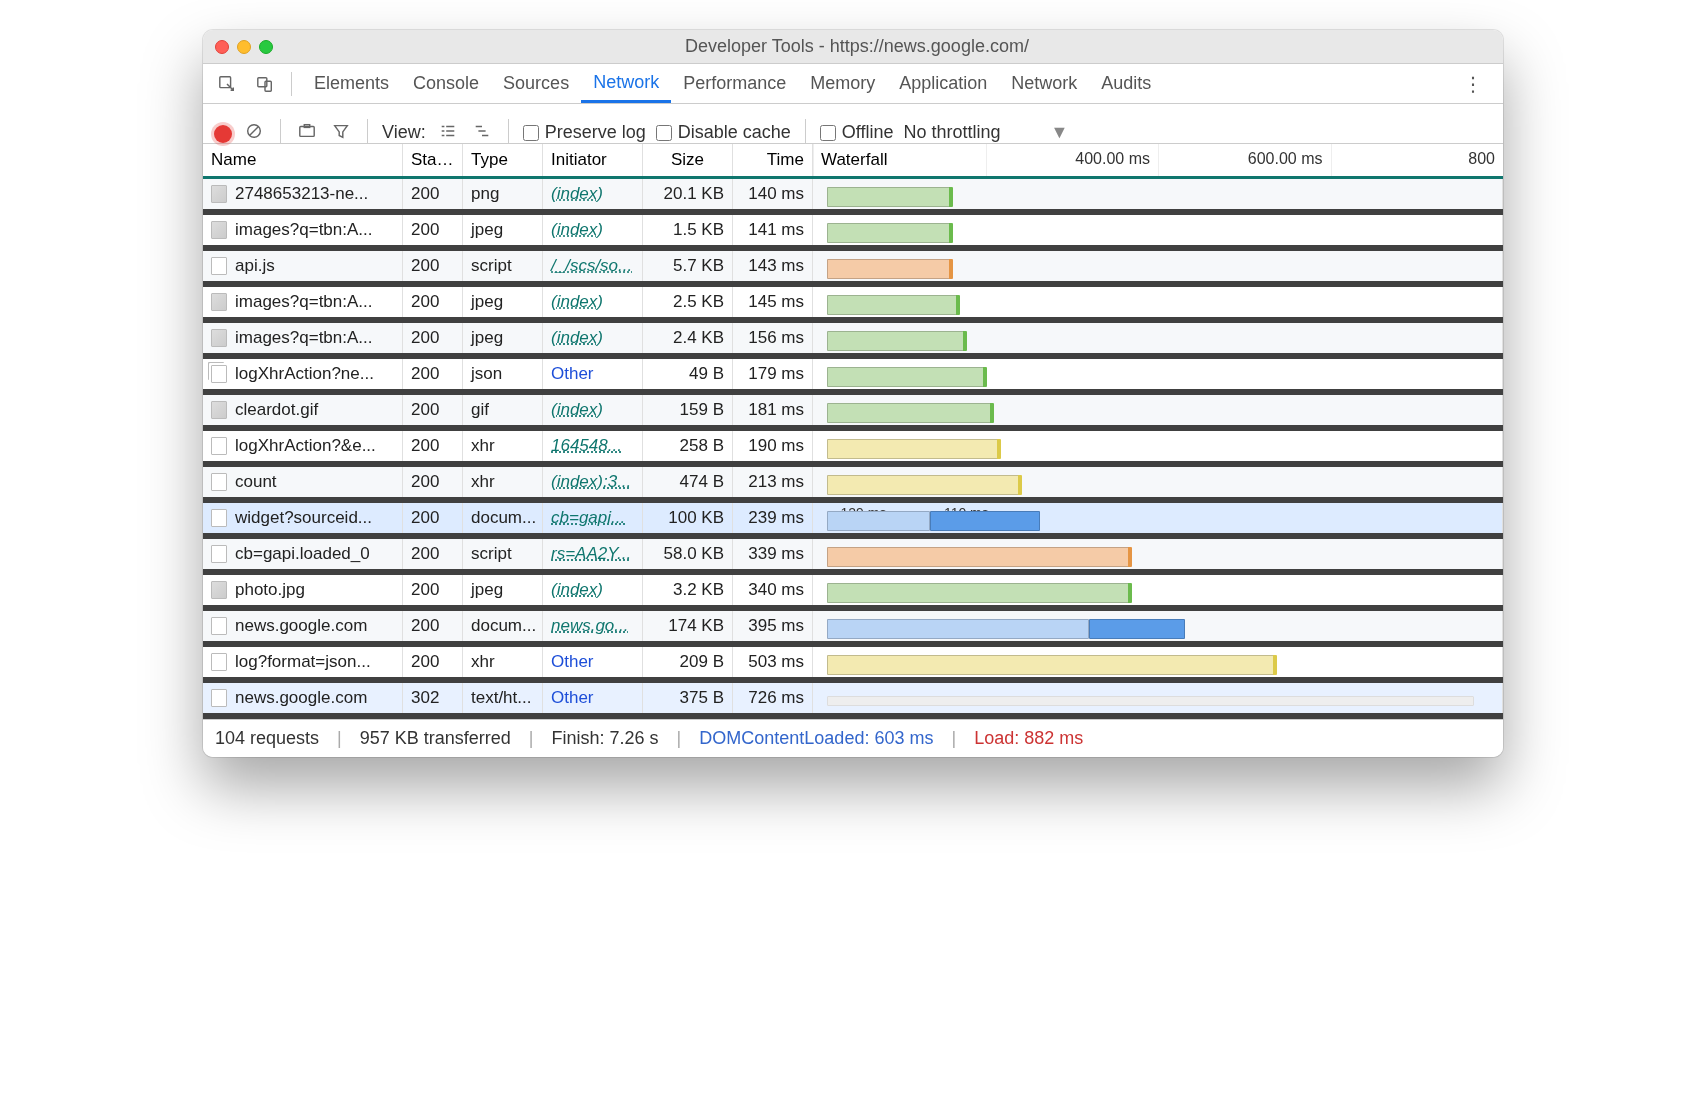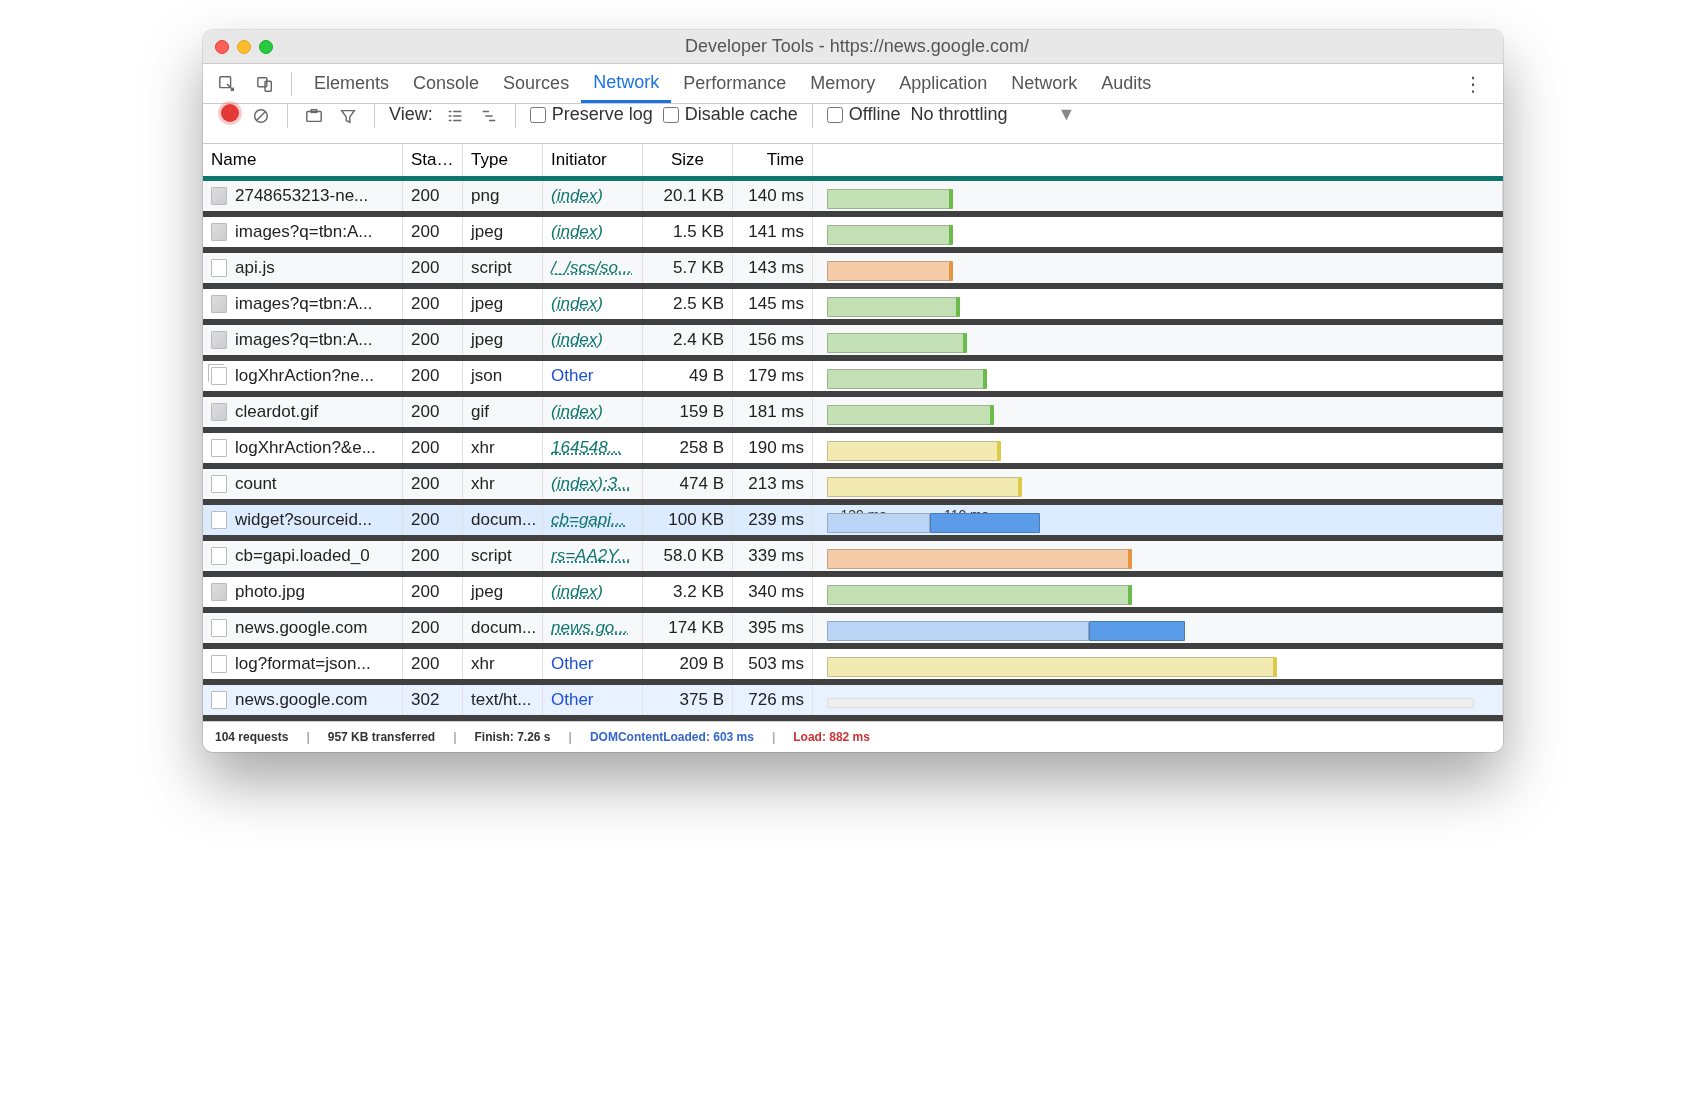--- a/index.html
+++ b/index.html
@@ -47,38 +47,38 @@
   }
   .tabbar .iconbtn { width: 32px; height: 32px; display:flex;align-items:center;justify-content:center; color:#666;}
   .tabbar .sep { width: 1px; height: 24px; background: #ccc; margin: 0 4px; }
   .tabbar .tab { padding: 0 12px; height: 100%; display:flex;align-items:center; cursor:pointer;}
   .tabbar .tab.active { color:#1a73e8; border-bottom: 3px solid #1a73e8; font-weight: 500;}
   .tabbar .spacer { flex: 1; }
   .kebab { font-size: 20px; color:#555; padding:0 12px;}
   .toolbar {
     height: 40px;
     display: flex;
-    align-items: flex-start;
-    padding: 0 18px;
+    align-items: flex-end;
+    padding: 0 11px;
     gap: 10px;
     border-bottom: 1px solid #ccc;
     font-size: 18px;
     color: #333;
   }
   .record-dot { width: 18px; height: 18px; border-radius: 50%; background: #e53935; box-shadow: 0 0 0 3px rgba(229,57,53,0.25); }
   .tool-icon { color:#666; display:flex;align-items:center;justify-content:center;width:24px;height:24px;}
   .toolbar .vsep { width:1px;height:24px;background:#ccc;margin:0 4px;}
   .view-label { color:#333; }
   .cb { display:flex;align-items:center;gap:6px;}
   .cb input { width:16px;height:16px;}
   .throttle { display:flex;align-items:center;gap:50px;color:#333;}
   .throttle .chev { color:#888;}
   .table-header {
     display:flex;
-    border-bottom: 5px solid #0f766e;
+    border-bottom: 3px solid #0f766e;
     background:#fff;
     font-size: 17px;
     color:#000;
   }
   .table-header .col, .row .cell {
     border-right: 1px solid #e0e0e0;
     padding: 6px 8px;
     overflow: hidden;
     white-space: nowrap;
     text-overflow: ellipsis;
@@ -122,27 +122,26 @@
   .bar .tail { position:absolute;right:-3px;top:-1px;bottom:-1px;width:4px;border-radius:0 1px 1px 0;}
   .bar.green { background:#c3e0b5; } .bar.green .tail{background:#6bbb4d;}
   .bar.orange { background:#f5cba7; } .bar.orange .tail{background:#e59544;}
   .bar.yellow { background:#f3eab1; } .bar.yellow .tail{background:#dcca49;}
   .bar.blue-light { background:#b9d4f5; }
   .bar.blue-dark { background:#5b9ce8; }
   .bar.thin { height:10px;top:13px;background:#eee;border-color:#ddd;}
   .bar-label { position:absolute;top:0;font-size:14px;color:#333;line-height:20px;white-space:nowrap;}
   .statusbar {
     padding: 8px 12px;
-    font-size: 12px;
+    font-size: 18px;
     border-top:1px solid #ccc;
     display:flex;
     gap:18px;
     color:#333;
     background:#fff;
-    font-weight:bold;
   }
   .statusbar .pipe { color:#aaa; }
   .dcl { color:#3366cc; }
   .load { color:#cc3333; }
   .toolbar svg, .tabbar svg { width:18px;height:18px;stroke:#666;fill:none;stroke-width:1.6;}
 </style>
 </head>
 <body>
 
 <div class="window">
@@ -244,20 +243,29 @@
     </div>
   </div>
 
   <div class="table-header">
     <div class="col col-name">Name</div>
     <div class="col col-status">Stat...</div>
     <div class="col col-type">Type</div>
     <div class="col col-initiator">Initiator</div>
     <div class="col col-size">Size</div>
     <div class="col col-time">Time</div>
+    <div class="waterfall-header">
+      <span>Waterfall</span>
+      <div class="wf-ticks" id="ticks-host">
+          <div class="wf-tick"></div>
+          <div class="wf-tick">400.00 ms</div>
+          <div class="wf-tick">600.00 ms</div>
+          <div class="wf-tick">800</div>
+        </div>
+    </div>
   </div>
 
   <div class="rows" id="rows-host">
       <div class="row">
         <div class="cell col-name">
           <div class="file-icon img"></div>
           <span>2748653213-ne...</span>
         </div>
         <div class="cell col-status">200</div>
         <div class="cell col-type">png</div>

